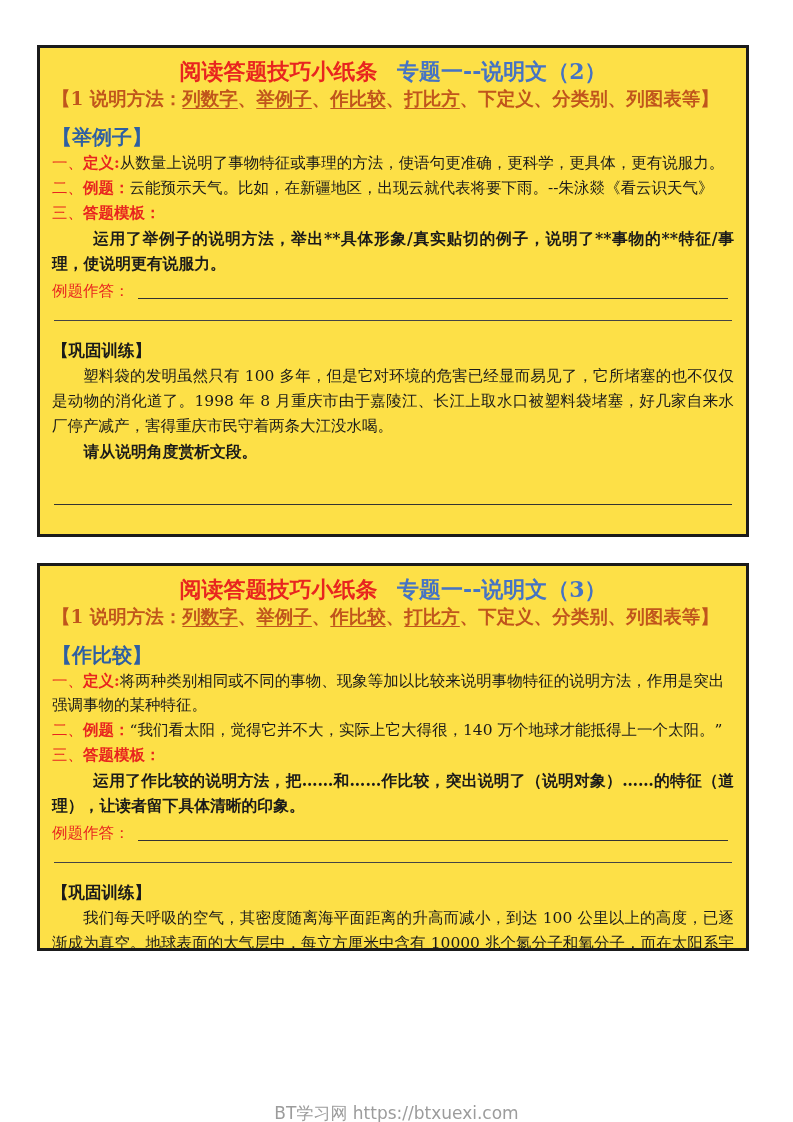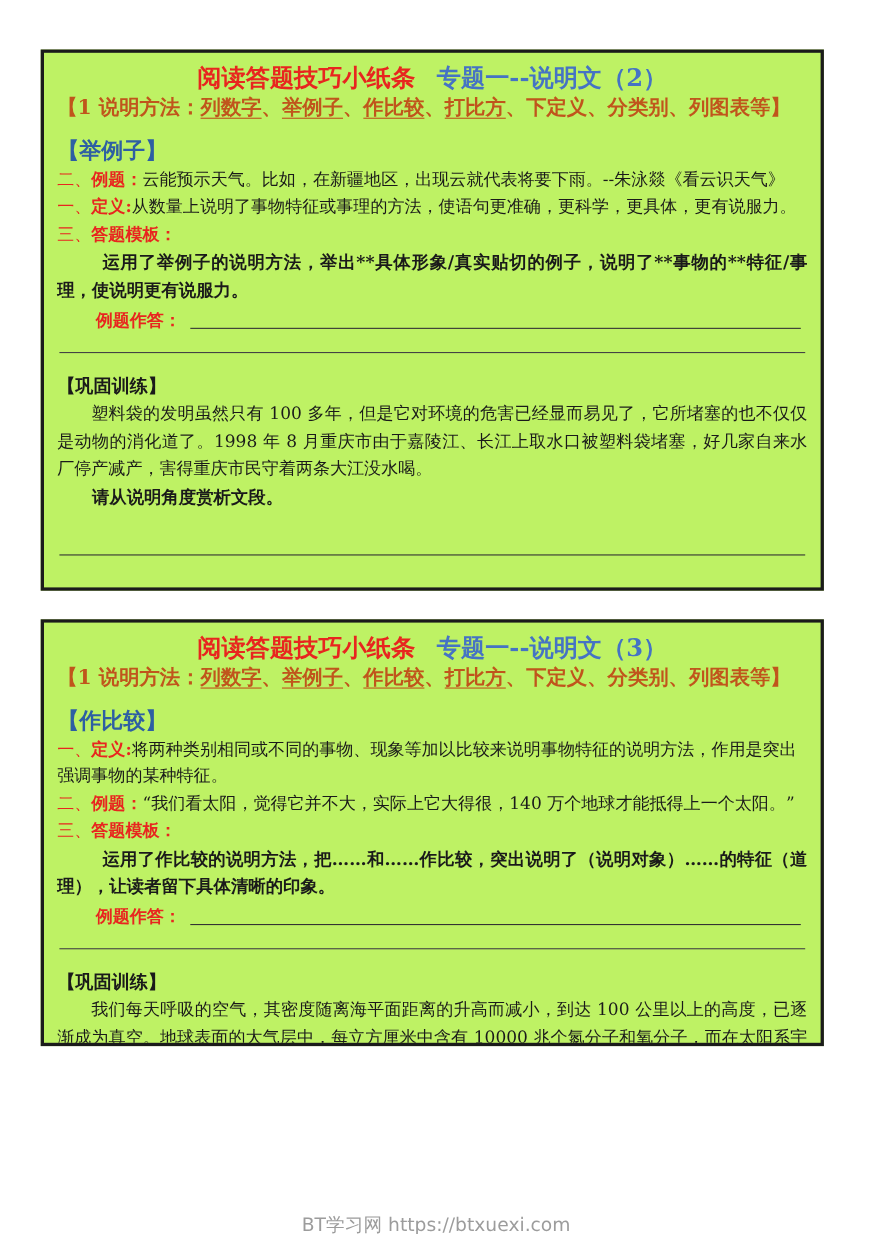--- a/index.html
+++ b/index.html
@@ -7,40 +7,40 @@
     --ink:#1a1a1a; --line:#333333; --watermark:#9c9c9c; --border:#1b1b1b;
   }
   html,body{margin:0;padding:0;}
   body{
     width:793px;height:1122px;background:#ffffff;position:relative;
     font-family:"DejaVu Serif","Liberation Serif",serif;color:var(--ink);
     overflow:hidden;
   }
   .card{
     position:absolute;left:37px;width:712px;box-sizing:border-box;
-    border:3px solid var(--border);background:#bef264;padding:4px 12px 0 12px;
+    border:3px solid var(--border);background:#fde047;padding:4px 12px 0 12px;
     overflow:hidden;
   }
   .card.c1{top:45px;height:492px;}
   .card.c2{top:563px;height:388px;}
   .card-title{text-align:center;font-weight:bold;font-size:22px;margin-top:4px;line-height:30px;white-space:nowrap;}
   .t-red{color:var(--red);}
   .t-blue{color:var(--blue);margin-left:12px;}
   .methods{
     font-weight:bold;font-size:18.5px;color:var(--orange);
     margin-top:0;line-height:26px;white-space:nowrap;
   }
   .methods .u{text-decoration:underline;text-underline-offset:3px;}
   .section-title{font-weight:bold;font-size:20px;color:var(--dark-blue);margin-top:12px;line-height:26px;}
   .line{font-size:15.5px;line-height:24px;margin-top:1px;}
   .r-num{color:var(--red);}
   .r-label{color:var(--red);font-weight:bold;}
   .tmpl{font-weight:bold;font-size:15.8px;line-height:25px;text-indent:2.6em;margin-top:1px;text-align:justify;}
   .answer-head{display:flex;align-items:flex-end;font-size:15.5px;line-height:22px;margin-top:4px;}
-  .answer-head .lbl{color:var(--red);font-weight:bold;white-space:nowrap;margin-left:35px;}
+  .answer-head .lbl{color:var(--red);font-weight:normal;white-space:nowrap;}
   .answer-head .wline{flex:1;border-bottom:1.5px solid var(--line);margin:0 6px 3px 8px;height:16px;}
   .hr{border-top:1.3px solid #444;margin:18px 2px 0 2px;}
   .practice-head{font-weight:bold;font-size:16.5px;margin-top:18px;line-height:24px;}
   .passage{font-size:15.5px;line-height:25px;text-indent:2em;text-align:justify;margin-top:1px;}
   .passage .u{text-decoration:underline;text-underline-offset:4px;}
   .attribution-row{text-align:right;margin-top:-25px;font-size:15.5px;line-height:25px;padding-right:4px;}
   .question{font-weight:bold;font-size:15.8px;line-height:24px;padding-left:2em;margin-top:1px;}
   .answers{margin-top:10px;}
   .answer-line{height:30px;border-bottom:1.6px solid var(--line);margin:0 2px;}
   .watermark{
@@ -56,25 +56,25 @@
   <div class="card-title">
     <span class="t-red">阅读答题技巧小纸条</span>
     <span class="t-blue">专题一--说明文（2）</span>
   </div>
 
   <div class="methods"><span>【1 说明方法：</span><span class="u">列数字</span><span>、</span><span class="u">举例子</span><span>、</span><span class="u">作比较</span><span>、</span><span class="u">打比方</span><span>、下定义、分类别、列图表等】</span></div>
 
   <div class="section-title">【举例子】</div>
 
   <div class="line">
-    <span class="r-num">二、</span><span class="r-label">例题</span><span class="r-label">：</span><span>云能预示天气。比如，在新疆地区，出现云就代表将要下雨。--朱泳燚《看云识天气》</span>
+    <span class="r-num">一、</span><span class="r-label">定义</span><span class="r-label">:</span><span>从数量上说明了事物特征或事理的方法，使语句更准确，更科学，更具体，更有说服力。</span>
   </div>
 
   <div class="line">
-    <span class="r-num">一、</span><span class="r-label">定义</span><span class="r-label">:</span><span>从数量上说明了事物特征或事理的方法，使语句更准确，更科学，更具体，更有说服力。</span>
+    <span class="r-num">二、</span><span class="r-label">例题</span><span class="r-label">：</span><span>云能预示天气。比如，在新疆地区，出现云就代表将要下雨。--朱泳燚《看云识天气》</span>
   </div>
 
   <div class="line">
     <span class="r-num">三、</span><span class="r-label">答题模板</span><span class="r-label">：</span>
   </div>
 
   <div class="tmpl">运用了举例子的说明方法，举出**具体形象/真实贴切的例子，说明了**事物的**特征/事理，使说明更有说服力。</div>
 
   <div class="answer-head">
     <span class="lbl">例题作答：</span>

